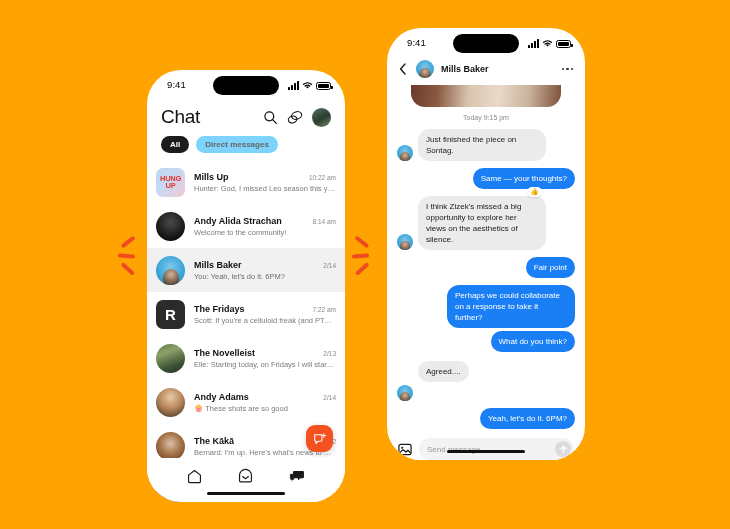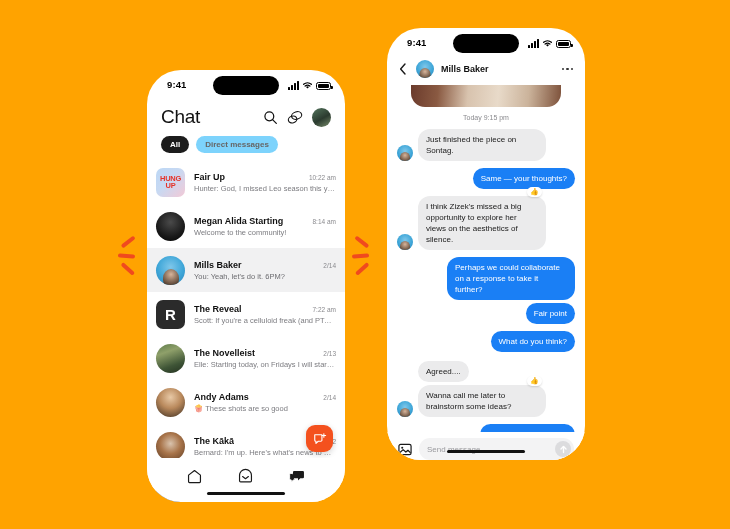--- a/index.html
+++ b/index.html
@@ -22,21 +22,21 @@
   .phone-left  { left: 147px; top: 70px;  width: 198px; height: 432px; }
   .phone-right { left: 387px; top: 28px;  width: 198px; height: 432px; }
 
   
   .statusbar {
     height: 30px; position: relative;
     display: flex; align-items: center;
   }
   .sb-time {
     position: absolute; left: 20px; top: 9px;
-    font-size: 9.5px; font-weight: bold; color: #000;
+    font-size: 9.5px; font-weight: normal; color: #000;
     letter-spacing: .1px;
   }
   .notch {
     position: absolute; left: 50%; transform: translateX(-50%);
     top: 6px; width: 66px; height: 19px;
     background: #000; border-radius: 11px;
   }
   .sb-right {
     position: absolute; right: 14px; top: 9px;
     display: flex; align-items: flex-end; gap: 3px; height: 11px;
@@ -292,32 +292,32 @@
 
     <div class="conv-list">
 
       <div class="conv">
         <div class="conv-av square av-hungup">
             <b>HUNG</b>
             <b>UP</b>
           </div>
         <div class="conv-body">
           <div class="conv-top">
-            <div class="conv-name">Fair Up</div>
+            <div class="conv-name">Mills Up</div>
             <div class="conv-time">10:22 am</div>
           </div>
           <div class="conv-prev">Hunter: God, I missed Leo season this year...</div>
         </div>
       </div>
 
       <div class="conv">
         <div class="conv-av av-megan"></div>
         <div class="conv-body">
           <div class="conv-top">
-            <div class="conv-name">Megan Alida Starting</div>
+            <div class="conv-name">Andy Alida Strachan</div>
             <div class="conv-time">8:14 am</div>
           </div>
           <div class="conv-prev">Welcome to the community!</div>
         </div>
       </div>
 
       <div class="conv selected">
         <div class="conv-av av-mills"></div>
         <div class="conv-body">
           <div class="conv-top">
@@ -327,21 +327,21 @@
           <div class="conv-prev strong">You: Yeah, let's do it. 6PM?</div>
         </div>
       </div>
 
       <div class="conv">
         <div class="conv-av square av-reveal">
             <b>R</b>
           </div>
         <div class="conv-body">
           <div class="conv-top">
-            <div class="conv-name">The Reveal</div>
+            <div class="conv-name">The Fridays</div>
             <div class="conv-time">7:22 am</div>
           </div>
           <div class="conv-prev">Scott: If you're a celluloid freak (and PTA fr...</div>
         </div>
       </div>
 
       <div class="conv">
         <div class="conv-av av-novel"></div>
         <div class="conv-body">
           <div class="conv-top">
@@ -464,43 +464,39 @@
       </div>
 
       <div class="row in" style="margin-top:6px;">
         <div class="r-av"></div>
         <div class="bubble in">
           <span>I think Zizek's missed a big opportunity to explore her views on the aesthetics of silence.</span>
           <span class="react">👍</span>
         </div>
       </div>
 
+      <div class="row out">
+        <div class="bubble out">Fair point</div>
+      </div>
+
       <div class="row out tight">
         <div class="bubble out">Perhaps we could collaborate on a response to take it further?</div>
-      </div>
-
-      <div class="row out">
-        <div class="bubble out">Fair point</div>
       </div>
 
       <div class="row out">
         <div class="bubble out">What do you think?</div>
       </div>
 
       <div class="row in tight" style="margin-top:9px;">
         <div class="r-av spacer"></div>
         <div class="bubble in">Agreed....</div>
       </div>
 
       <div class="row in">
         <div class="r-av"></div>
-        <div class="bubble in">
-          <span>Wanna call me later to brainstorm some ideas?</span>
-          <span class="react">👍</span>
-        </div>
       </div>
 
       <div class="row out">
         <div class="bubble out">Yeah, let's do it. 6PM?</div>
       </div>
 
     </div>
 
     <div class="composer">
       <svg width="14" height="13" viewBox="0 0 16 15">

